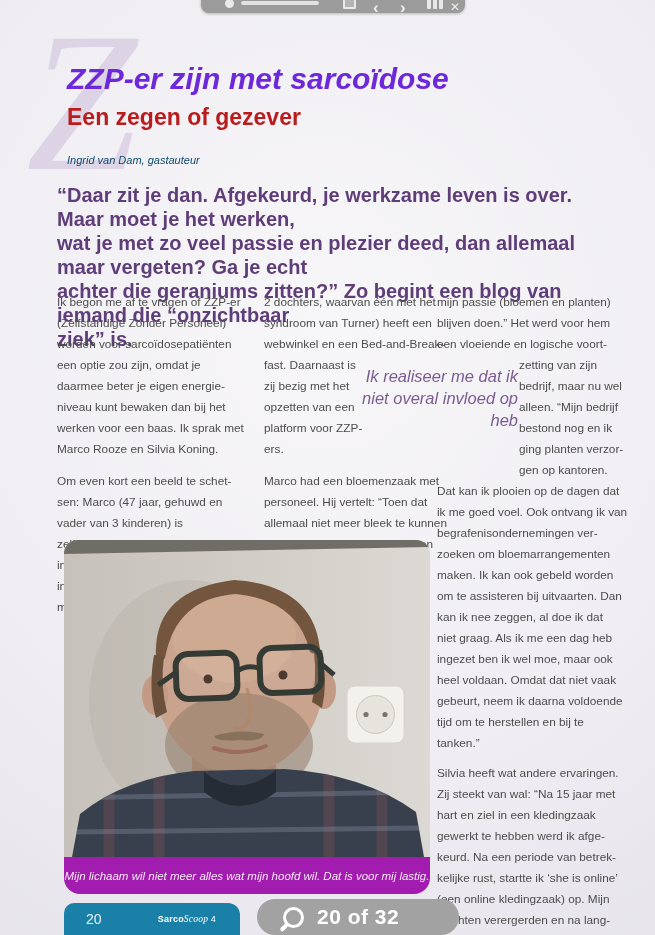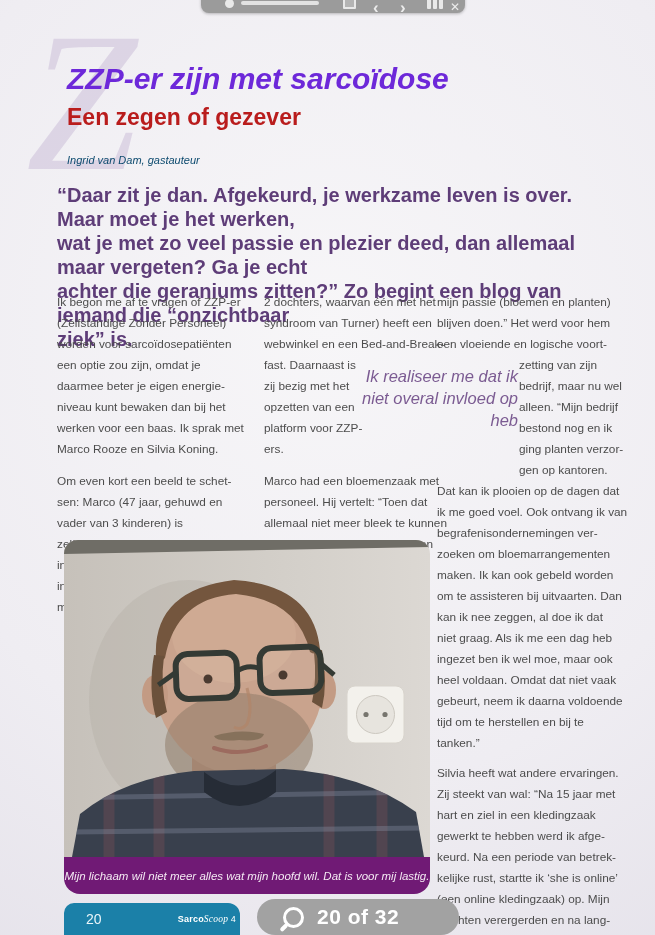--- a/index.html
+++ b/index.html
@@ -40,27 +40,27 @@
   .col3{left:437px;width:192px;}
   .p-tight{margin-bottom:0 !important;}
   .p-indent{margin:0 0 0 82px !important;}
   .sec-heading{color:#c2247c;font-weight:bold;font-size:11.8px;margin:4px 0 2px 0;}
   .pull-quote{position:absolute;left:330px;top:349px;width:188px;text-align:right;
     font-size:16.5px;font-style:italic;color:#7b5b92;line-height:22px;z-index:2;margin-top:16px;}
   
   .photo-block{position:absolute;left:64px;top:540px;width:366px;z-index:2;}
   .photo{width:366px;height:317px;border-radius:14px 14px 0 0;overflow:hidden;display:block;}
   .photo svg{display:block;}
-  .caption{height:37px;background:#701a75;border-radius:0 0 16px 16px;color:#f4e9f3;
+  .caption{height:37px;background:#a21caf;border-radius:0 0 16px 16px;color:#f4e9f3;
     font-style:italic;font-size:11.5px;display:flex;align-items:center;justify-content:center;text-align:right;}
   
   .footer-teal{position:absolute;left:64px;top:903px;width:176px;height:48px;background:#1b80a8;
     border-radius:10px 12px 0 0;z-index:3;}
   .f-num{position:absolute;left:22px;top:8px;color:#eaf5f9;font-size:14px;}
-  .f-brand{position:absolute;right:4px;top:11px;color:#ffffff;font-size:9px;letter-spacing:.2px;padding-left:13px;}
+  .f-brand{position:absolute;right:24px;top:11px;color:#ffffff;font-size:9px;letter-spacing:.2px;padding-left:13px;}
   .f-brand b{font-weight:bold;}
   .f-brand i{font-family:"Liberation Serif",serif;font-style:italic;font-size:9.5px;}
 </style>
 </head>
 <body>
 
 <div class="toolbar">
   <div class="tb-knob"></div>
   <div class="tb-bar"></div>
   <div class="tb-page"></div>

